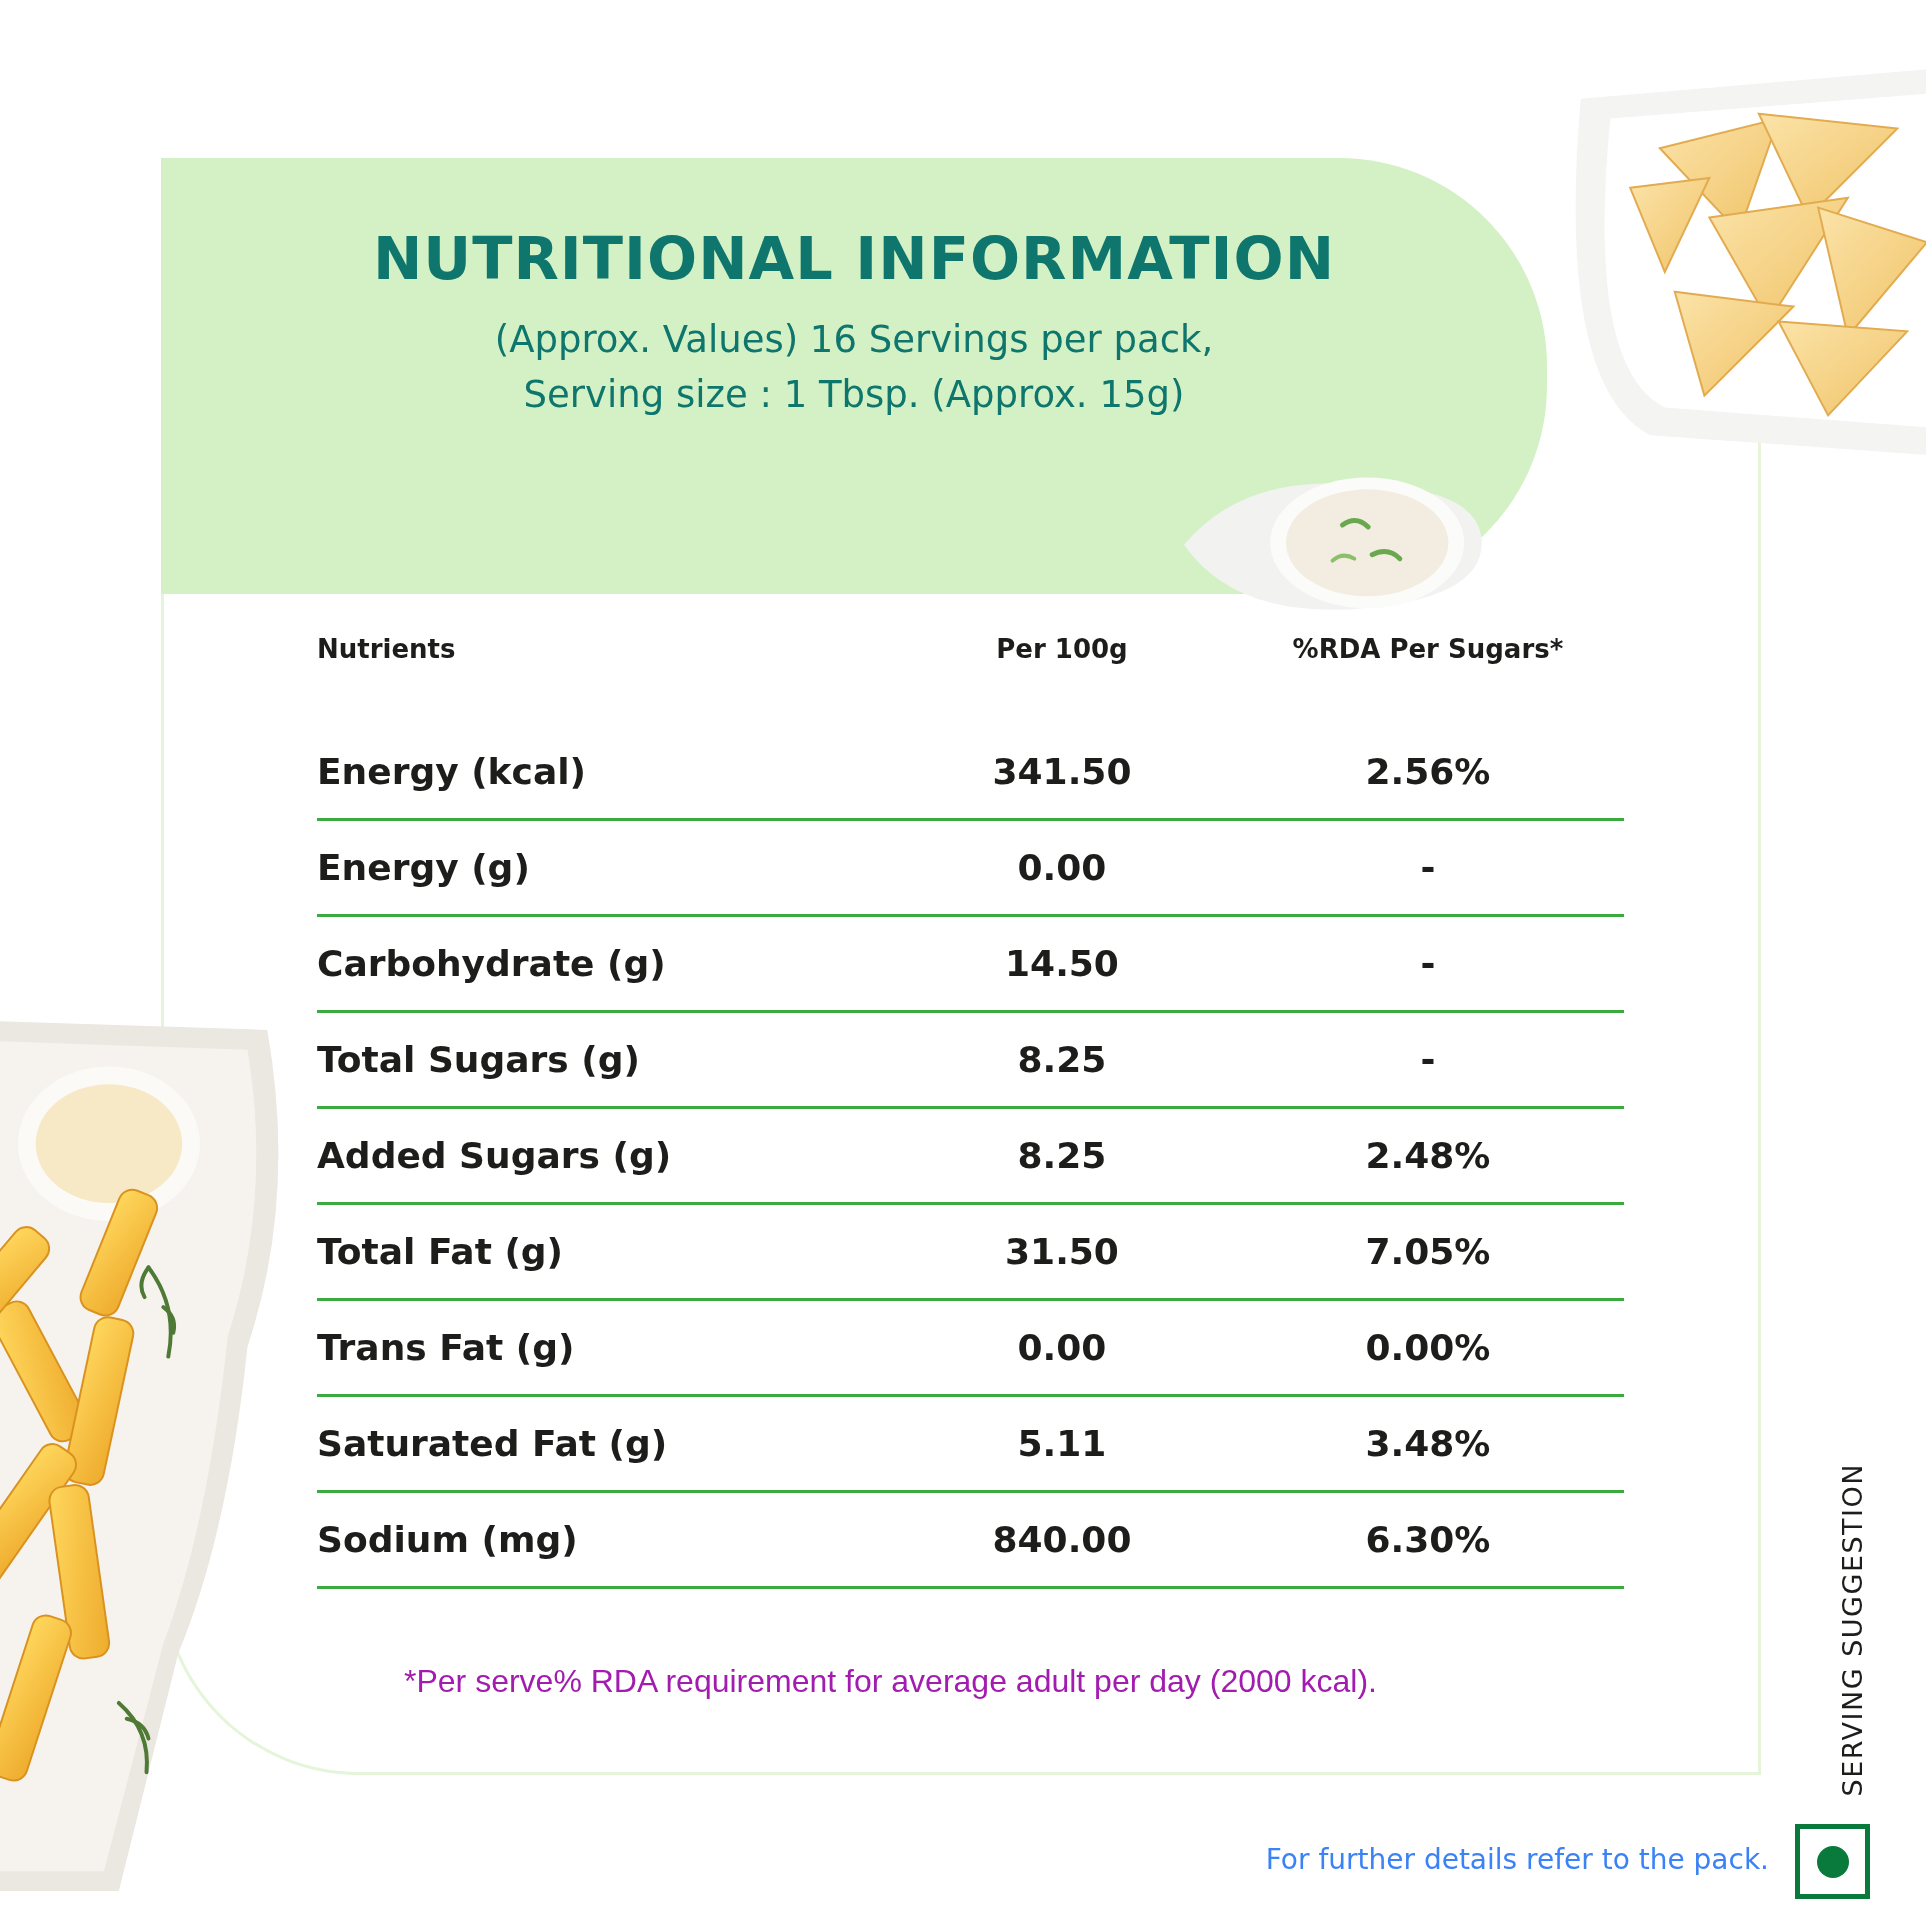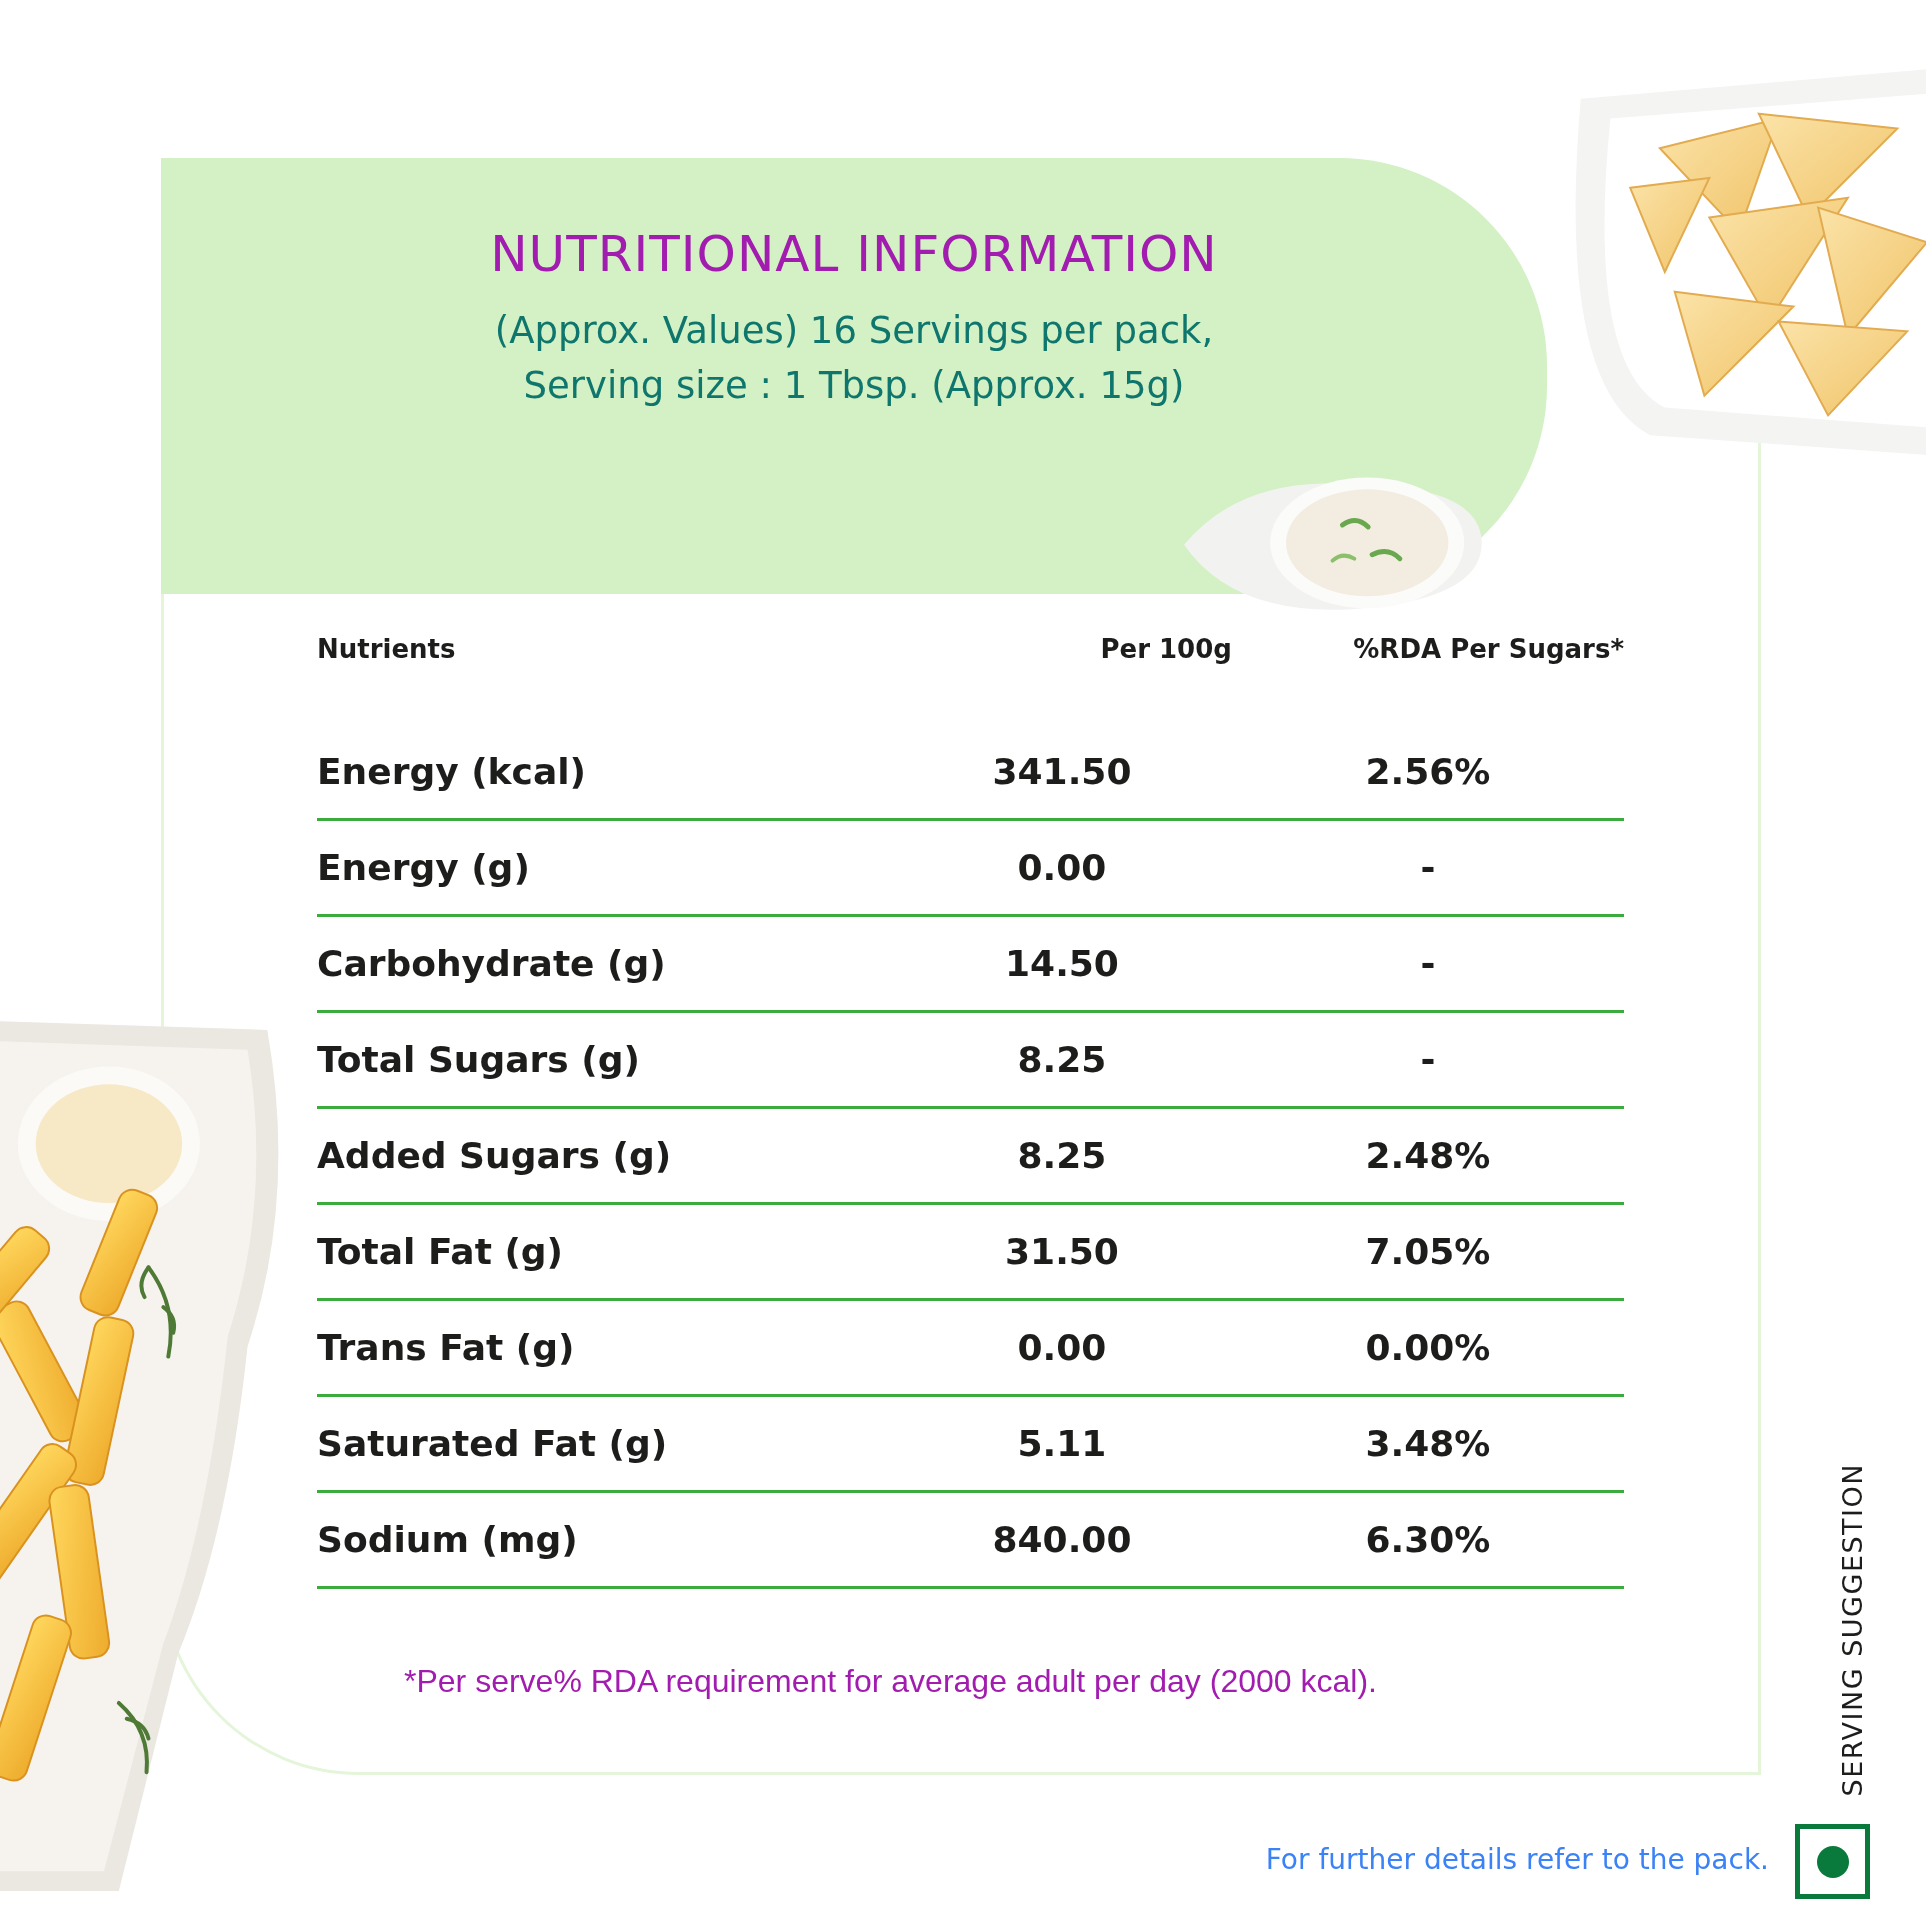--- a/index.html
+++ b/index.html
@@ -45,24 +45,24 @@
   .header-wrap {
     position: absolute;
     left: 161px;
     top: 228px;
     width: 1386px;
     z-index: 3;
     text-align: center;
   }
   .main-title {
     font-family: "DejaVu Sans", sans-serif;
-    font-weight: normal;
-    font-size: 50px;
+    font-weight: bold;
+    font-size: 59px;
     letter-spacing: 1px;
-    color: #a21caf;
+    color: #0f766e;
     margin: 0 0 22px 0;
     line-height: 1.05;
   }
   .subtitle {
     font-family: "DejaVu Sans", sans-serif;
     font-size: 37px;
     color: #0f766e;
     line-height: 1.5;
     margin: 0;
     font-weight: 400;
@@ -83,21 +83,21 @@
   }
   table.nutri th {
     font-size: 26px;
     font-weight: bold;
     color: #1d1d1b;
     padding: 0 0 61px 0;
     text-align: left;
   }
   table.nutri th.c-val,
   table.nutri th.c-rda {
-    text-align: right;
+    text-align: center;
   }
   table.nutri td {
     font-size: 36px;
     font-weight: bold;
     color: #1d1d1b;
     padding: 16px 0 16px 0;
     border-bottom: 3px solid #3bab3e;
     height: 61px;
     vertical-align: middle;
   }

